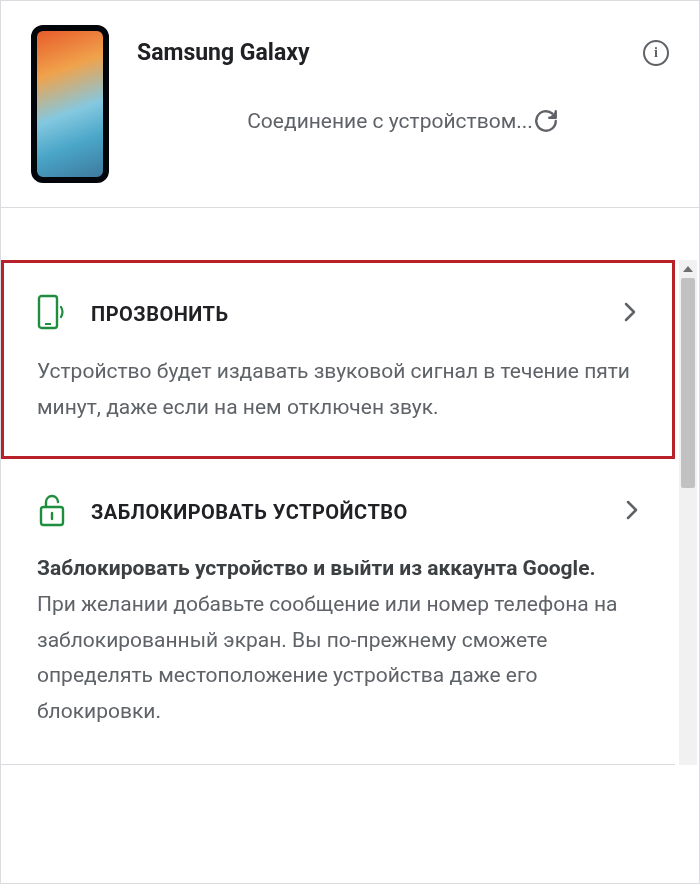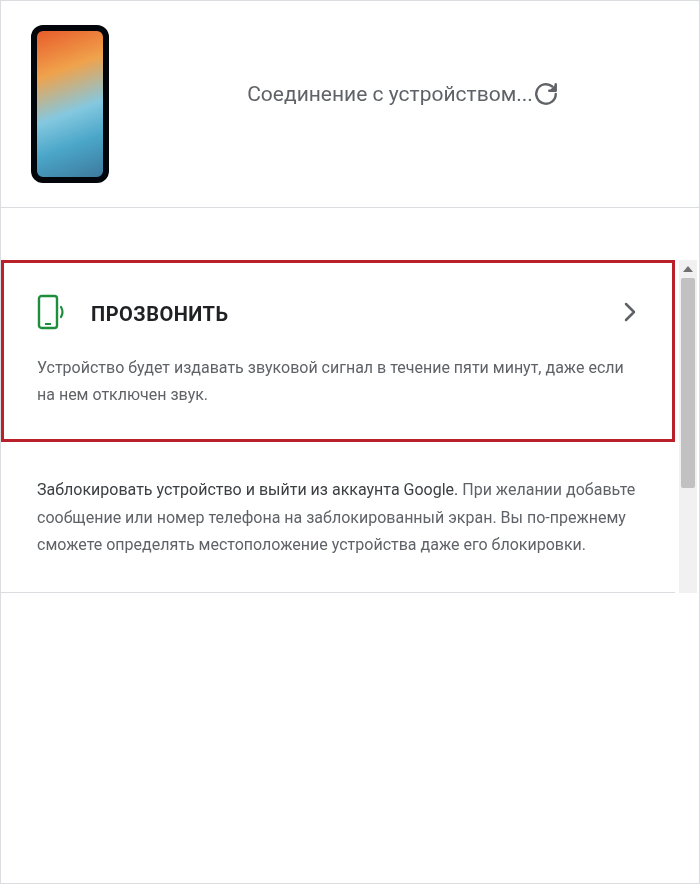--- a/index.html
+++ b/index.html
@@ -105,25 +105,25 @@
     gap: 24px;
     margin-bottom: 20px;
   }
   .card-title {
     font-size: 20px;
     font-weight: 700;
     color: #202124;
     letter-spacing: 0.5px;
   }
   .card-desc {
-    font-size: 16px;
+    font-size: 21px;
     line-height: 1.7;
     color: #5f6368;
   }
-  .card-desc b { color:#3c4043; font-weight:400; }
+  .card-desc b { color:#3c4043; font-weight:700; }
   .chevron {
     margin-left: auto;
     color: #5f6368;
   }
   .icon-box { flex-shrink:0; }
   
   .sb-track {
     position: absolute;
     top: 0;
     right: 2px;
@@ -149,20 +149,24 @@
   }
 </style>
 </head>
 <body>
 
 <div class="outer">
 
   <div class="header">
     <div class="device-thumb"></div>
     <div class="header-right">
+      <div class="device-title-row">
+        <div class="device-title">Samsung Galaxy</div>
+        <div class="info-icon">i</div>
+      </div>
       <div class="status-row">
         <div class="status-text">Соединение с устройством...</div>
         <div class="refresh-icon">
           <svg width="26" height="26" viewBox="0 0 24 24" fill="none" stroke="#5f6368" stroke-width="2.2" stroke-linecap="round" stroke-linejoin="round">
             <path d="M21 12a9 9 0 1 1-3.2-6.9"></path>
             <polyline points="21 3 21 9 15 9" fill="#5f6368" stroke="none"></polyline>
             <path d="M21 3v6h-6"></path>
           </svg>
         </div>
       </div>
@@ -187,20 +191,35 @@
         <span class="chevron">
           <svg width="14" height="22" viewBox="0 0 14 22" fill="none" stroke="#5f6368" stroke-width="2.5" stroke-linecap="round" stroke-linejoin="round">
             <polyline points="3 3 11 11 3 19"></polyline>
           </svg>
         </span>
       </div>
       <div class="card-desc">Устройство будет издавать звуковой сигнал в течение пяти минут, даже если на нем отключен звук.</div>
     </div>
 
     <div class="card">
+      <div class="card-header">
+        <span class="icon-box">
+          <svg width="30" height="34" viewBox="0 0 30 34">
+            <rect x="4" y="14" width="22" height="18" rx="2.5" fill="none" stroke="#1e8e3e" stroke-width="2.4"></rect>
+            <path d="M9 14 V9 a6 6 0 0 1 12 0" fill="none" stroke="#1e8e3e" stroke-width="2.4" stroke-linecap="round"></path>
+            <line x1="15" y1="20" x2="15" y2="26" stroke="#1e8e3e" stroke-width="2.4" stroke-linecap="round"></line>
+          </svg>
+        </span>
+        <span class="card-title">ЗАБЛОКИРОВАТЬ УСТРОЙСТВО</span>
+        <span class="chevron">
+          <svg width="14" height="22" viewBox="0 0 14 22" fill="none" stroke="#5f6368" stroke-width="2.5" stroke-linecap="round" stroke-linejoin="round">
+            <polyline points="3 3 11 11 3 19"></polyline>
+          </svg>
+        </span>
+      </div>
       <div class="card-desc">
         <b>Заблокировать устройство и выйти из аккаунта Google.</b><span> При желании добавьте сообщение или номер телефона на заблокированный экран. Вы по-прежнему сможете определять местоположение устройства даже его блокировки.</span>
       </div>
     </div>
 
     <div class="sb-track">
       <div class="sb-btn">
         <svg width="10" height="6" viewBox="0 0 10 6">
             <polygon points="5,0 10,6 0,6" fill="#707070"></polygon>
           </svg>

